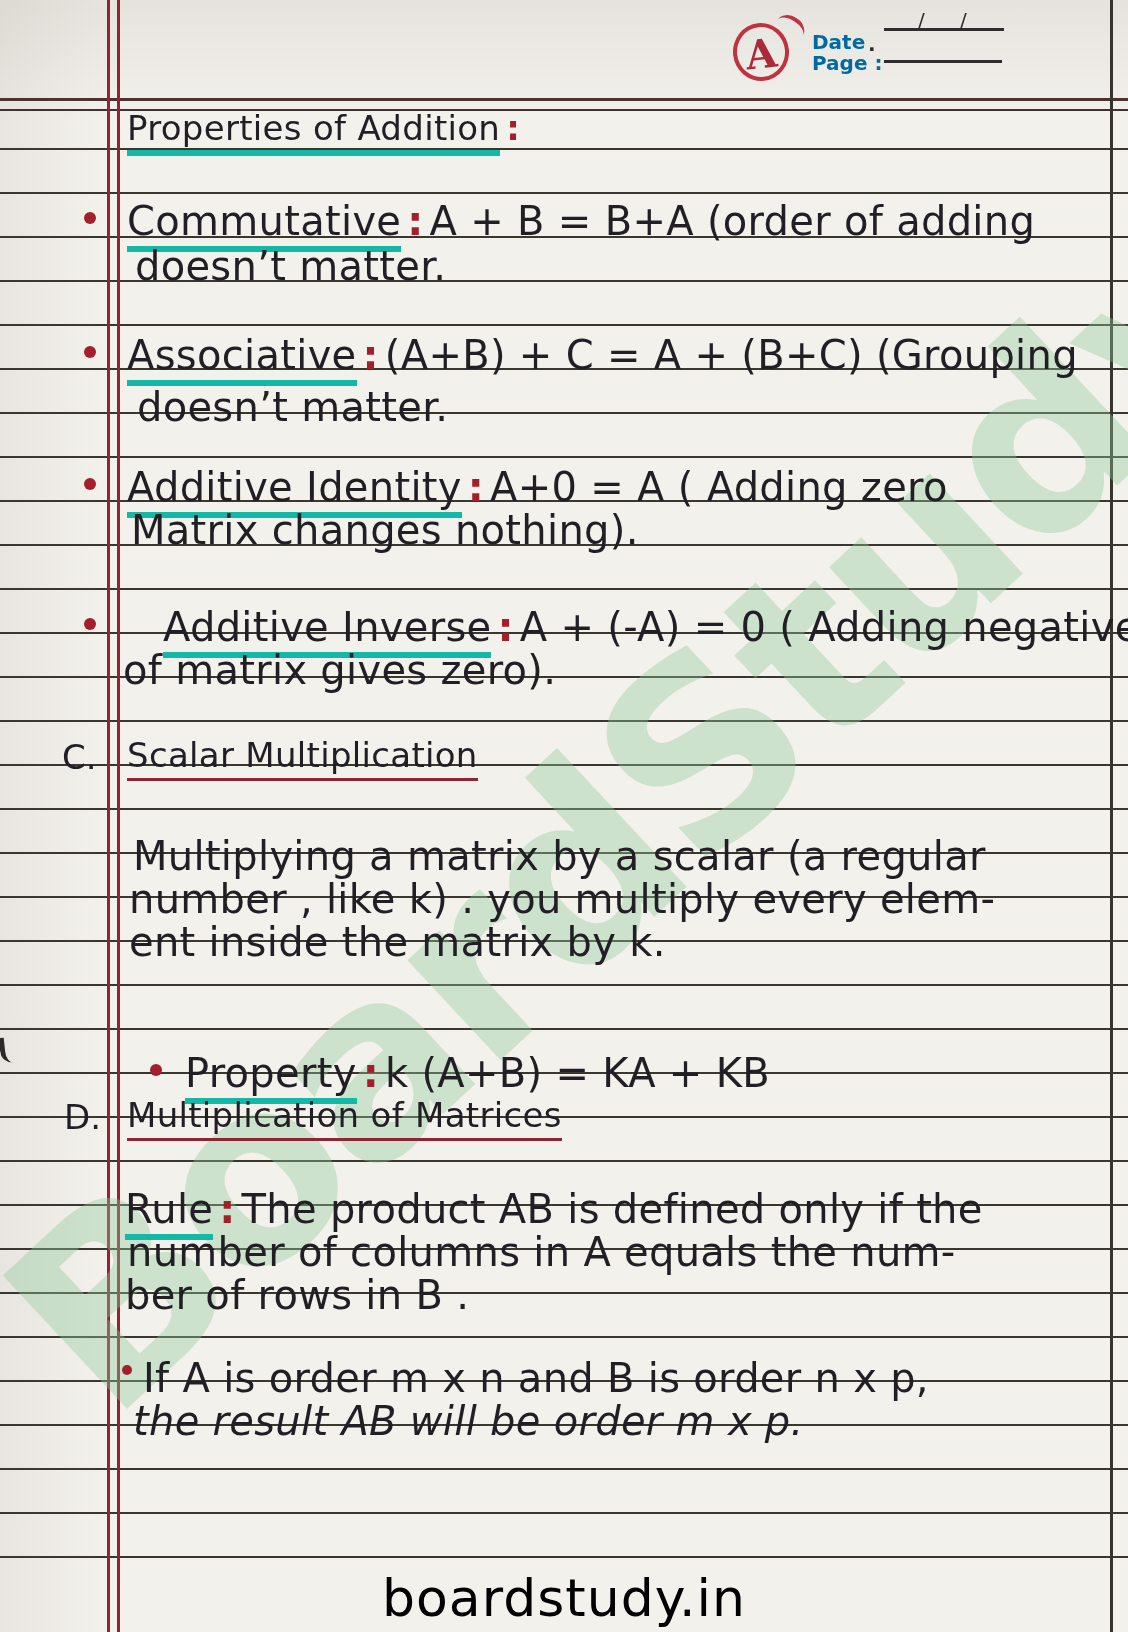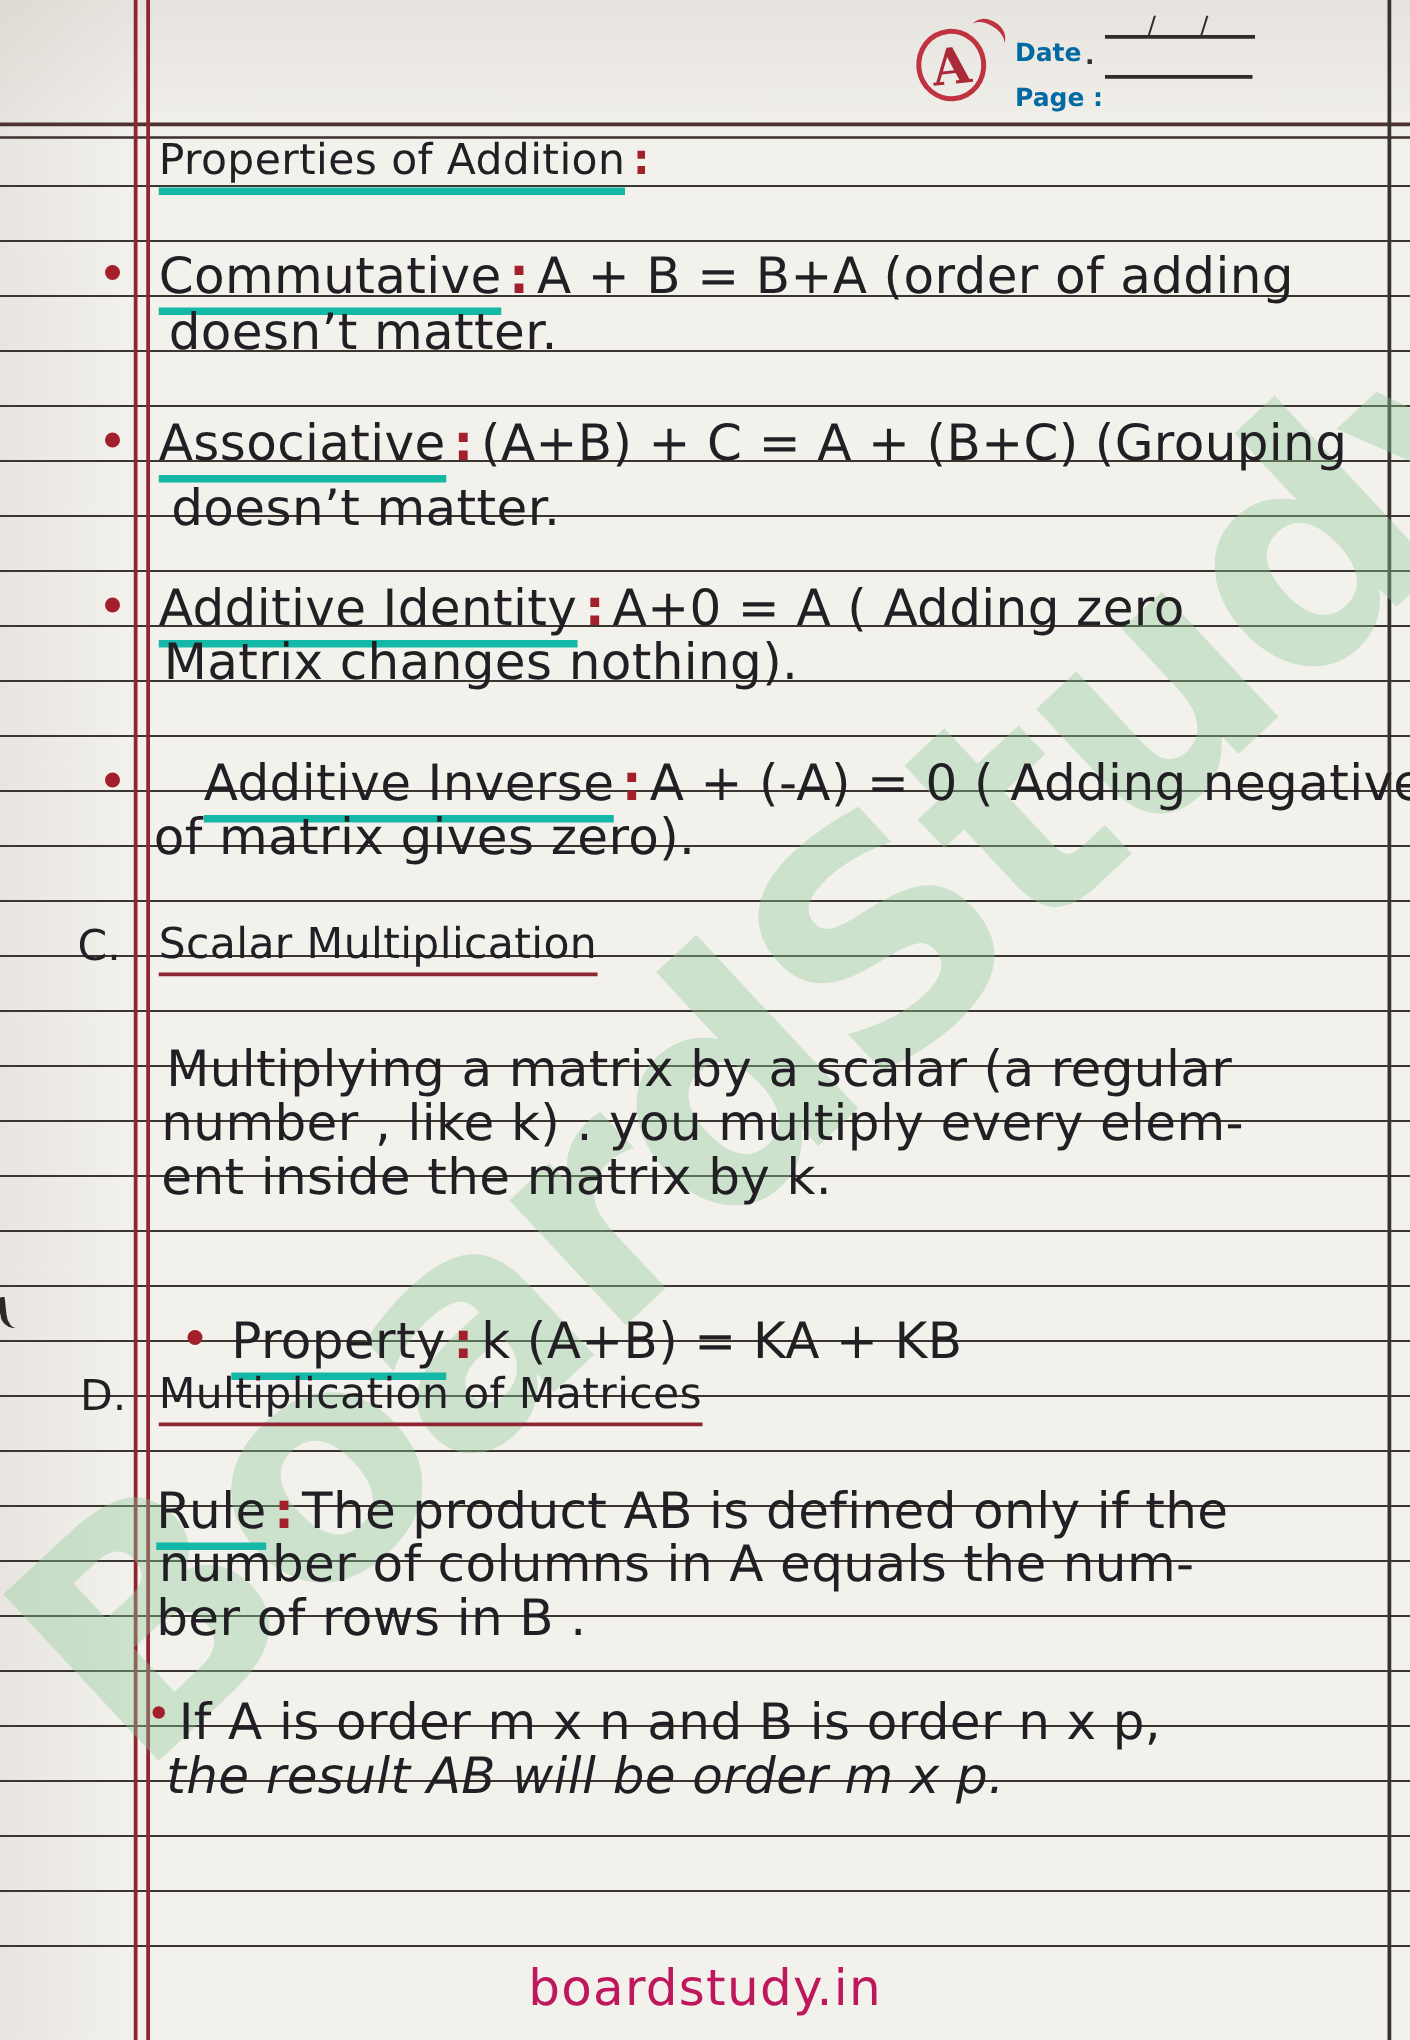--- a/index.html
+++ b/index.html
@@ -44,21 +44,21 @@
     border:4px solid #bf3340;border-radius:50%;box-sizing:border-box;
     color:#aa2a38;font-family:"DejaVu Serif",serif;font-weight:bold;font-size:40px;
     text-align:center;line-height:54px;transform:rotate(-6deg);}
   .stamp-flourish{position:absolute;left:775px;top:16px;width:30px;height:20px;
     border-top:4px solid #bf3340;border-radius:50%;transform:rotate(32deg);}
   .stamp-label{position:absolute;color:#0369a1;font-size:20px;font-weight:bold;}
   .form-line{position:absolute;border-bottom:3px solid #2f2d2b;}
   .slash{position:absolute;color:#2f2d2b;font-size:20px;top:-20px;}
   
   .footer{position:absolute;left:0;top:1568px;width:1128px;text-align:center;
-    color:#be185d;font-size:40px;letter-spacing:1px;z-index:3;}
+    color:#000000;font-size:52px;letter-spacing:1px;z-index:3;}
 </style>
 </head>
 <body>
 
 <div class="shade-top"></div>
 <div class="shade-left"></div>
 <div class="ruled"></div>
 <div class="topline1"></div>
 <div class="topline2"></div>
 <div class="margin1"></div>
@@ -71,21 +71,21 @@
 <div class="ink">
 
   <div class="stamp-circle">A</div>
   <div class="stamp-flourish"></div>
   <span class="stamp-label" style="left:812px;top:30px;">Date</span>
   <span class="stamp-label" style="left:868px;top:32px;color:#2f2d2b;">.</span>
   <div class="form-line" style="left:884px;top:28px;width:120px;">
     <span class="slash" style="left:34px;">/</span>
     <span class="slash" style="left:76px;">/</span>
   </div>
-  <span class="stamp-label" style="left:812px;top:66px;text-align:right;">Page :</span>
+  <span class="stamp-label" style="left:812px;top:51px;text-align:right;">Page :</span>
   <div class="form-line" style="left:884px;top:60px;width:118px;"></div>
 
   <div class="row big" style="left:127px;top:108px;">
     <span class="u-ink">Properties of Addition</span><span class="colon-red">:</span>
   </div>
 
   <span class="dot" style="left:84px;top:212px;"></span>
   <div class="row" style="left:127px;top:198px;">
     <span class="u-ink">Commutative</span><span class="colon-red">:</span><span>A + B = B+A (order of adding</span>
   </div>

